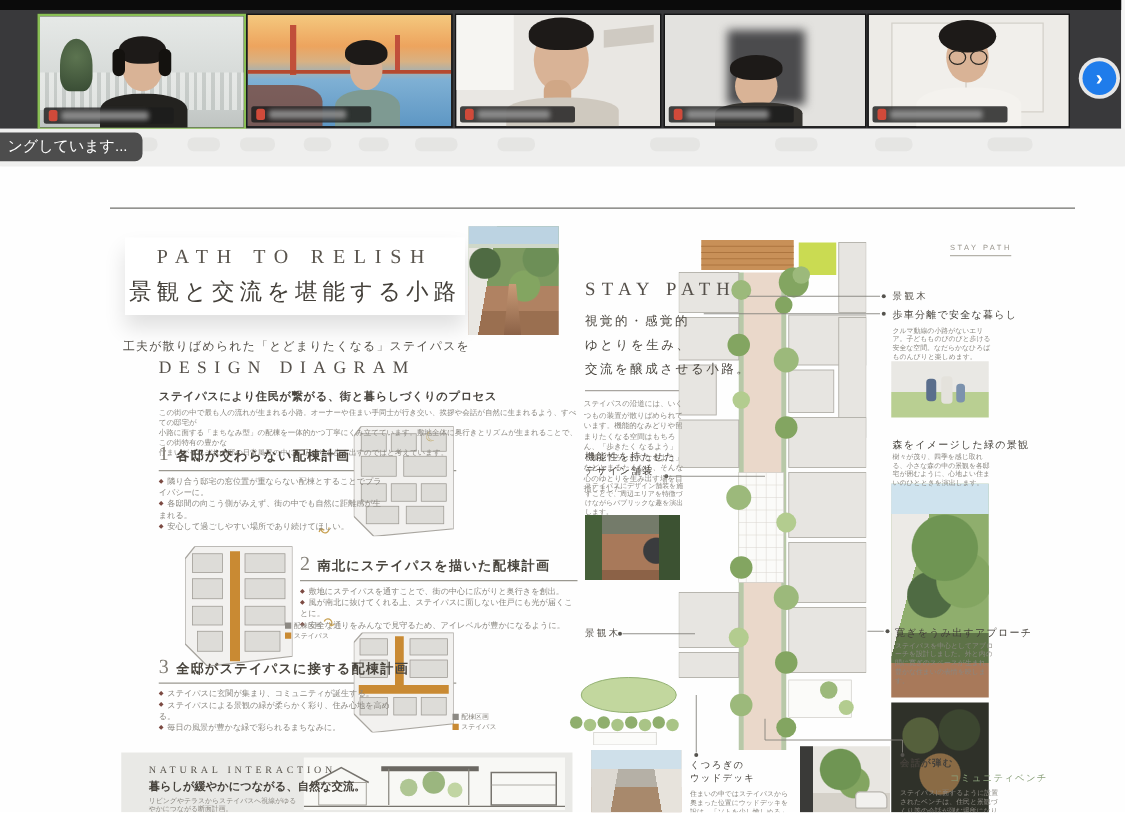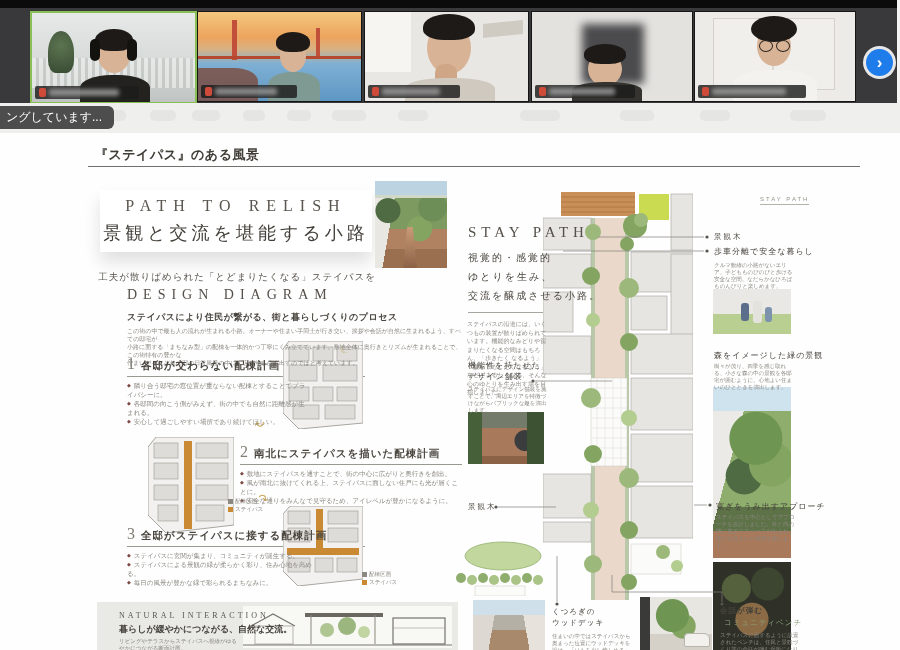--- a/index.html
+++ b/index.html
@@ -138,21 +138,20 @@
   <div class="pill" style="left:332px;width:34px;"></div>
   <div class="pill" style="left:398px;width:30px;"></div>
   <div class="pill" style="left:520px;width:40px;"></div>
   <div class="pill" style="left:620px;width:34px;"></div>
   <div class="pill" style="left:700px;width:30px;"></div>
   <div class="pill" style="left:790px;width:36px;"></div>
   <div class="abs" id="toast">ングしています...</div>
 
   <div class="abs" id="doc"></div>
 
-  <div class="abs z4" style="left:95px;top:146px;font-size:13px;font-weight:bold;color:#3f3c36;letter-spacing:.5px;">『ステイパス』のある風景</div>
   <div class="rule" style="left:88px;top:166px;width:772px;background:#70706c;"></div>
 
   <div class="abs" style="left:100px;top:190px;width:272px;height:62px;background:#fff;box-shadow:0 10px 16px rgba(0,0,0,.12);z-index:1;"></div>
   <div class="abs z4 serif" style="left:100px;top:197px;width:272px;text-align:center;font-size:16px;letter-spacing:7px;color:#5a554e;">PATH TO RELISH</div>
   <div class="abs z4 serif" style="left:96px;top:221px;width:280px;text-align:center;font-size:18px;font-weight:normal;letter-spacing:4px;color:#44403a;">景観と交流を堪能する小路</div>
   <div class="abs z4" style="left:96px;top:271px;width:280px;text-align:right;font-size:9.5px;color:#55514a;letter-spacing:1px;">工夫が散りばめられた「とどまりたくなる」ステイパスを</div>
 
   <div class="ph" style="left:375px;top:181px;width:72px;height:87px;background:
       linear-gradient(180deg,#bcd3e2 0 16%,#cfd8c9 16% 20%,transparent 20%),
       radial-gradient(circle at 18% 34%,#4f6b43 0 12px,transparent 13px),
@@ -432,16 +431,16 @@
 ウッドデッキ</div>
   <div class="abs z4 tiny55" style="left:552px;top:633px;width:82px;">住まいの中ではステイパスから奥まった位置にウッドデッキを設け、「ソトを少し愉しめる」場所をつくりました。</div>
   <div class="ph" style="left:640px;top:597px;width:72px;height:53px;background:
       radial-gradient(circle at 45% 35%,#6f9553 0 16px,transparent 17px),
       radial-gradient(circle at 60% 55%,#83a561 0 12px,transparent 13px),
       linear-gradient(90deg,#3a3a38 0 14%,transparent 14%),
       linear-gradient(180deg,#e8e6e1 0 70%,#d5d1c9 70%);">
     <div class="abs" style="left:44px;top:36px;width:24px;height:12px;border-radius:4px 6px 2px 2px;background:#f2f1ee;border:0.5px solid #b8b5ae;"></div>
   </div>
   <div class="abs z4" style="left:720px;top:606px;font-size:7.5px;font-weight:bold;color:#45413b;letter-spacing:1px;">会話が弾む</div>
-  <div class="abs z4" style="left:724px;top:618px;font-size:7.5px;color:#8aa07a;letter-spacing:1px;">コミュニティベンチ</div>
+  <div class="abs z4" style="left:760px;top:618px;font-size:7.5px;color:#8aa07a;letter-spacing:1px;">コミュニティベンチ</div>
   <div class="abs z4 tiny55" style="left:720px;top:632px;width:82px;">ステイパスに面するように設置されたベンチは、住民と景観づくり等の会話が弾む場所になります。</div>
 
 </div>
 
 </body></html>

